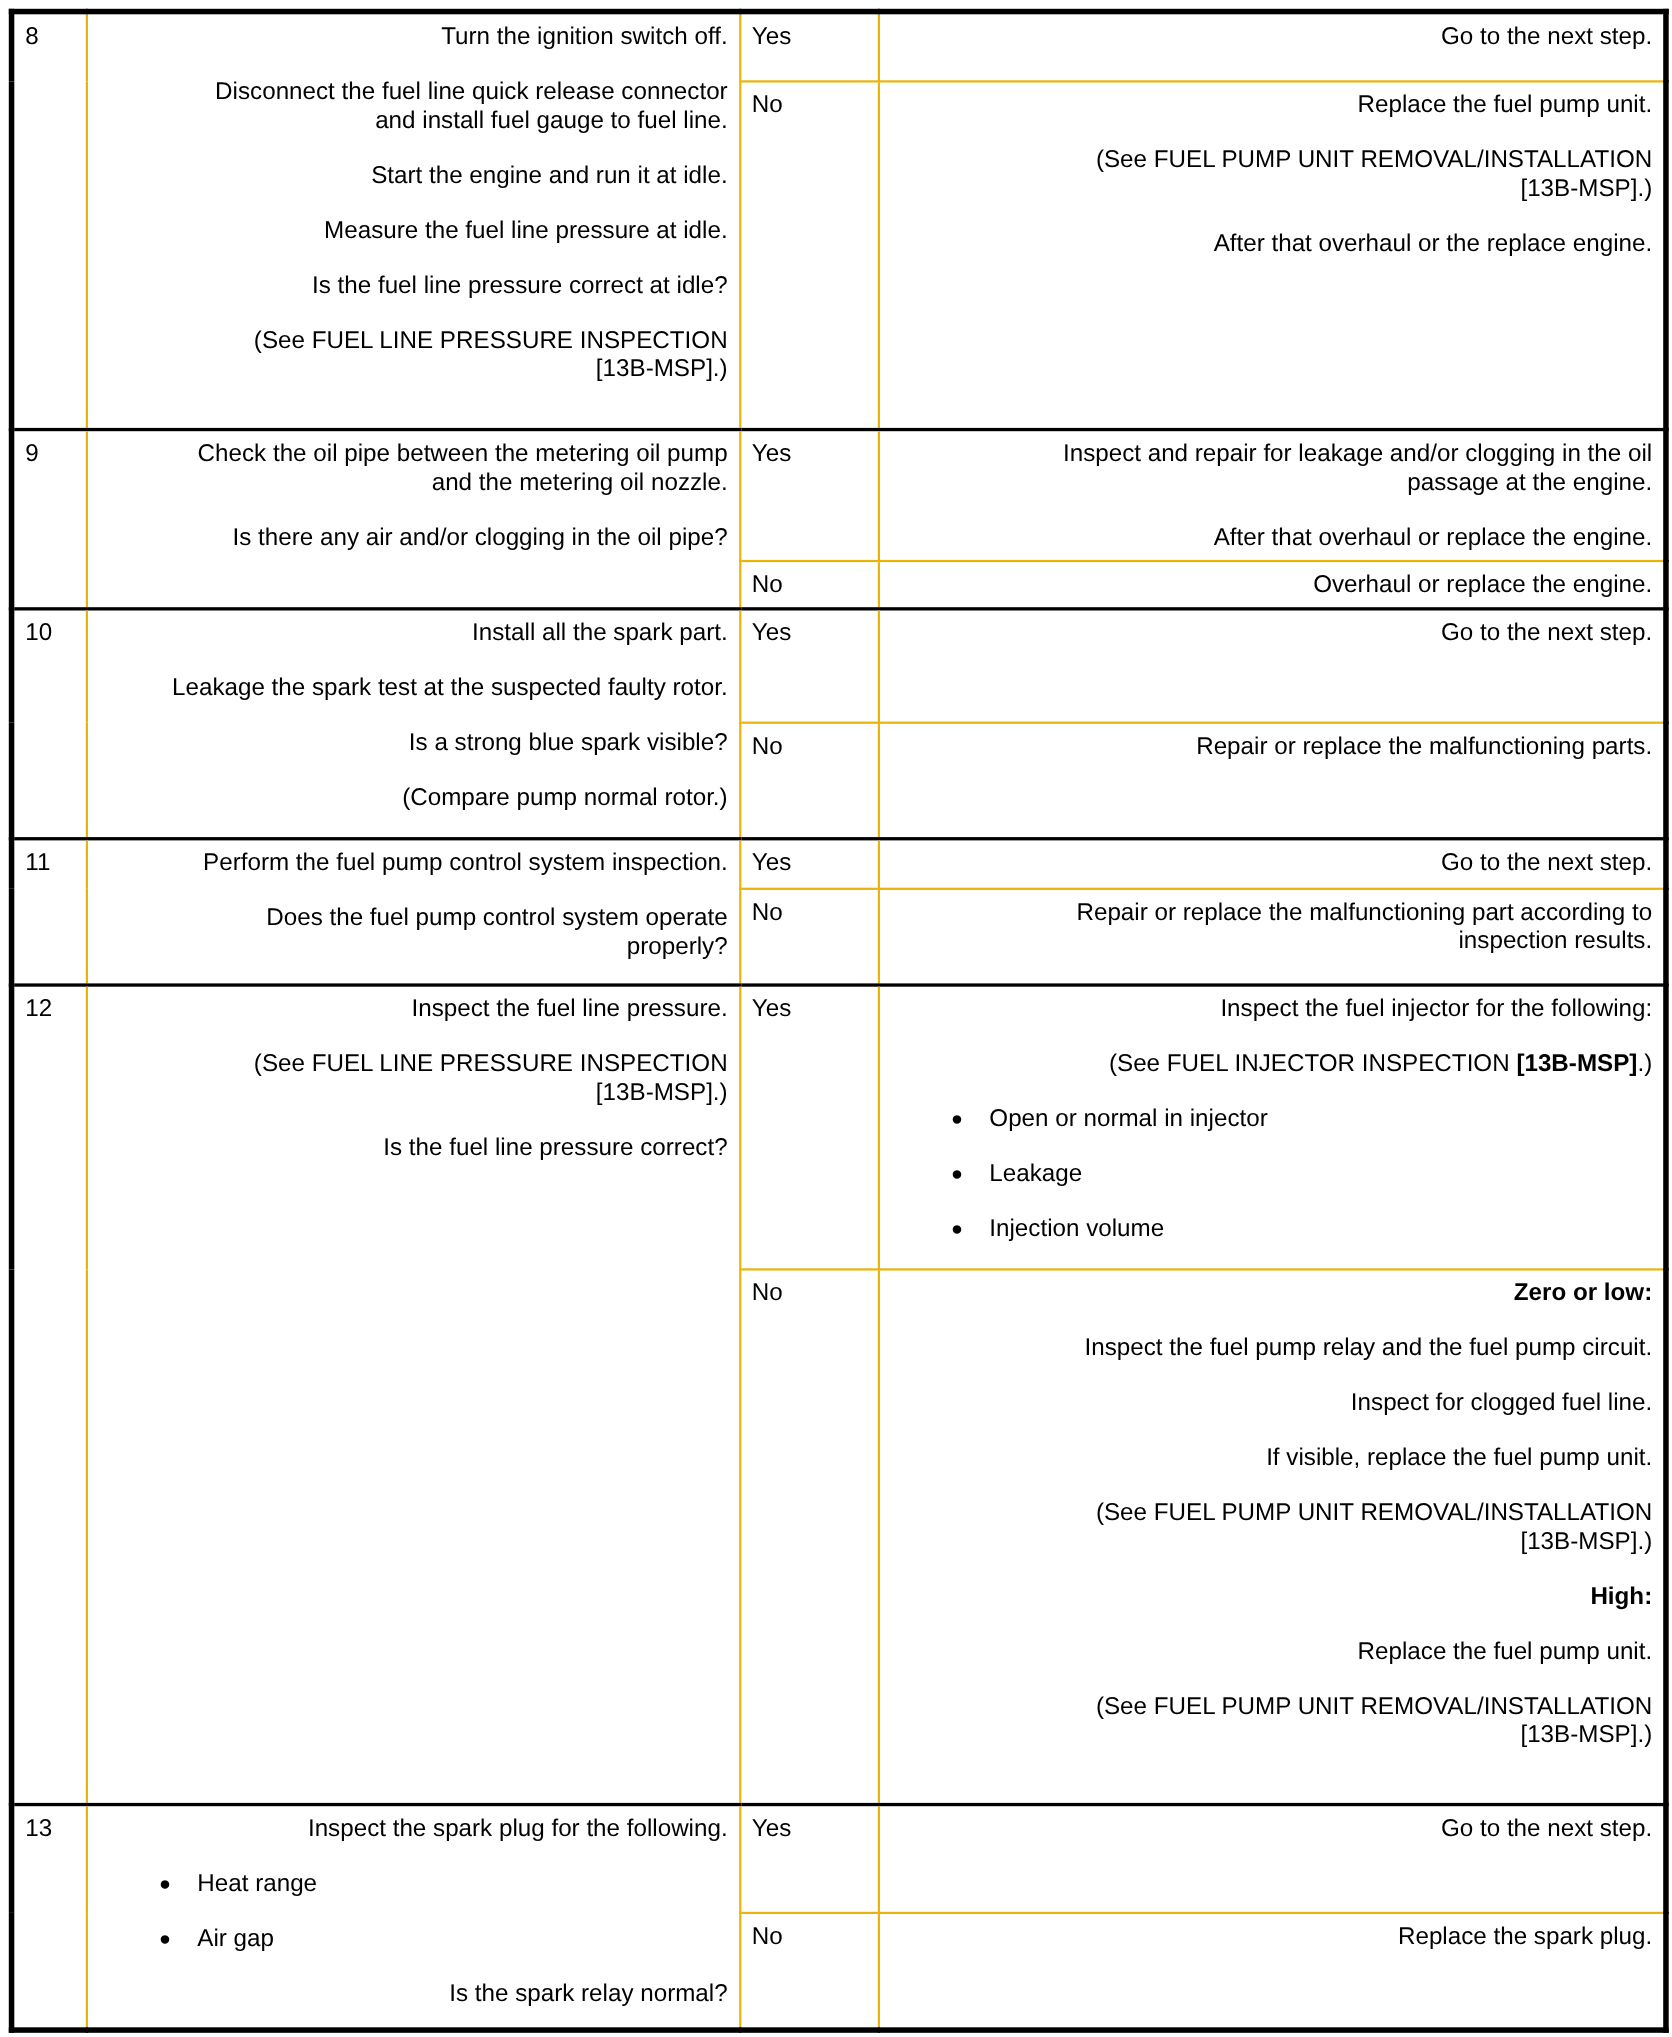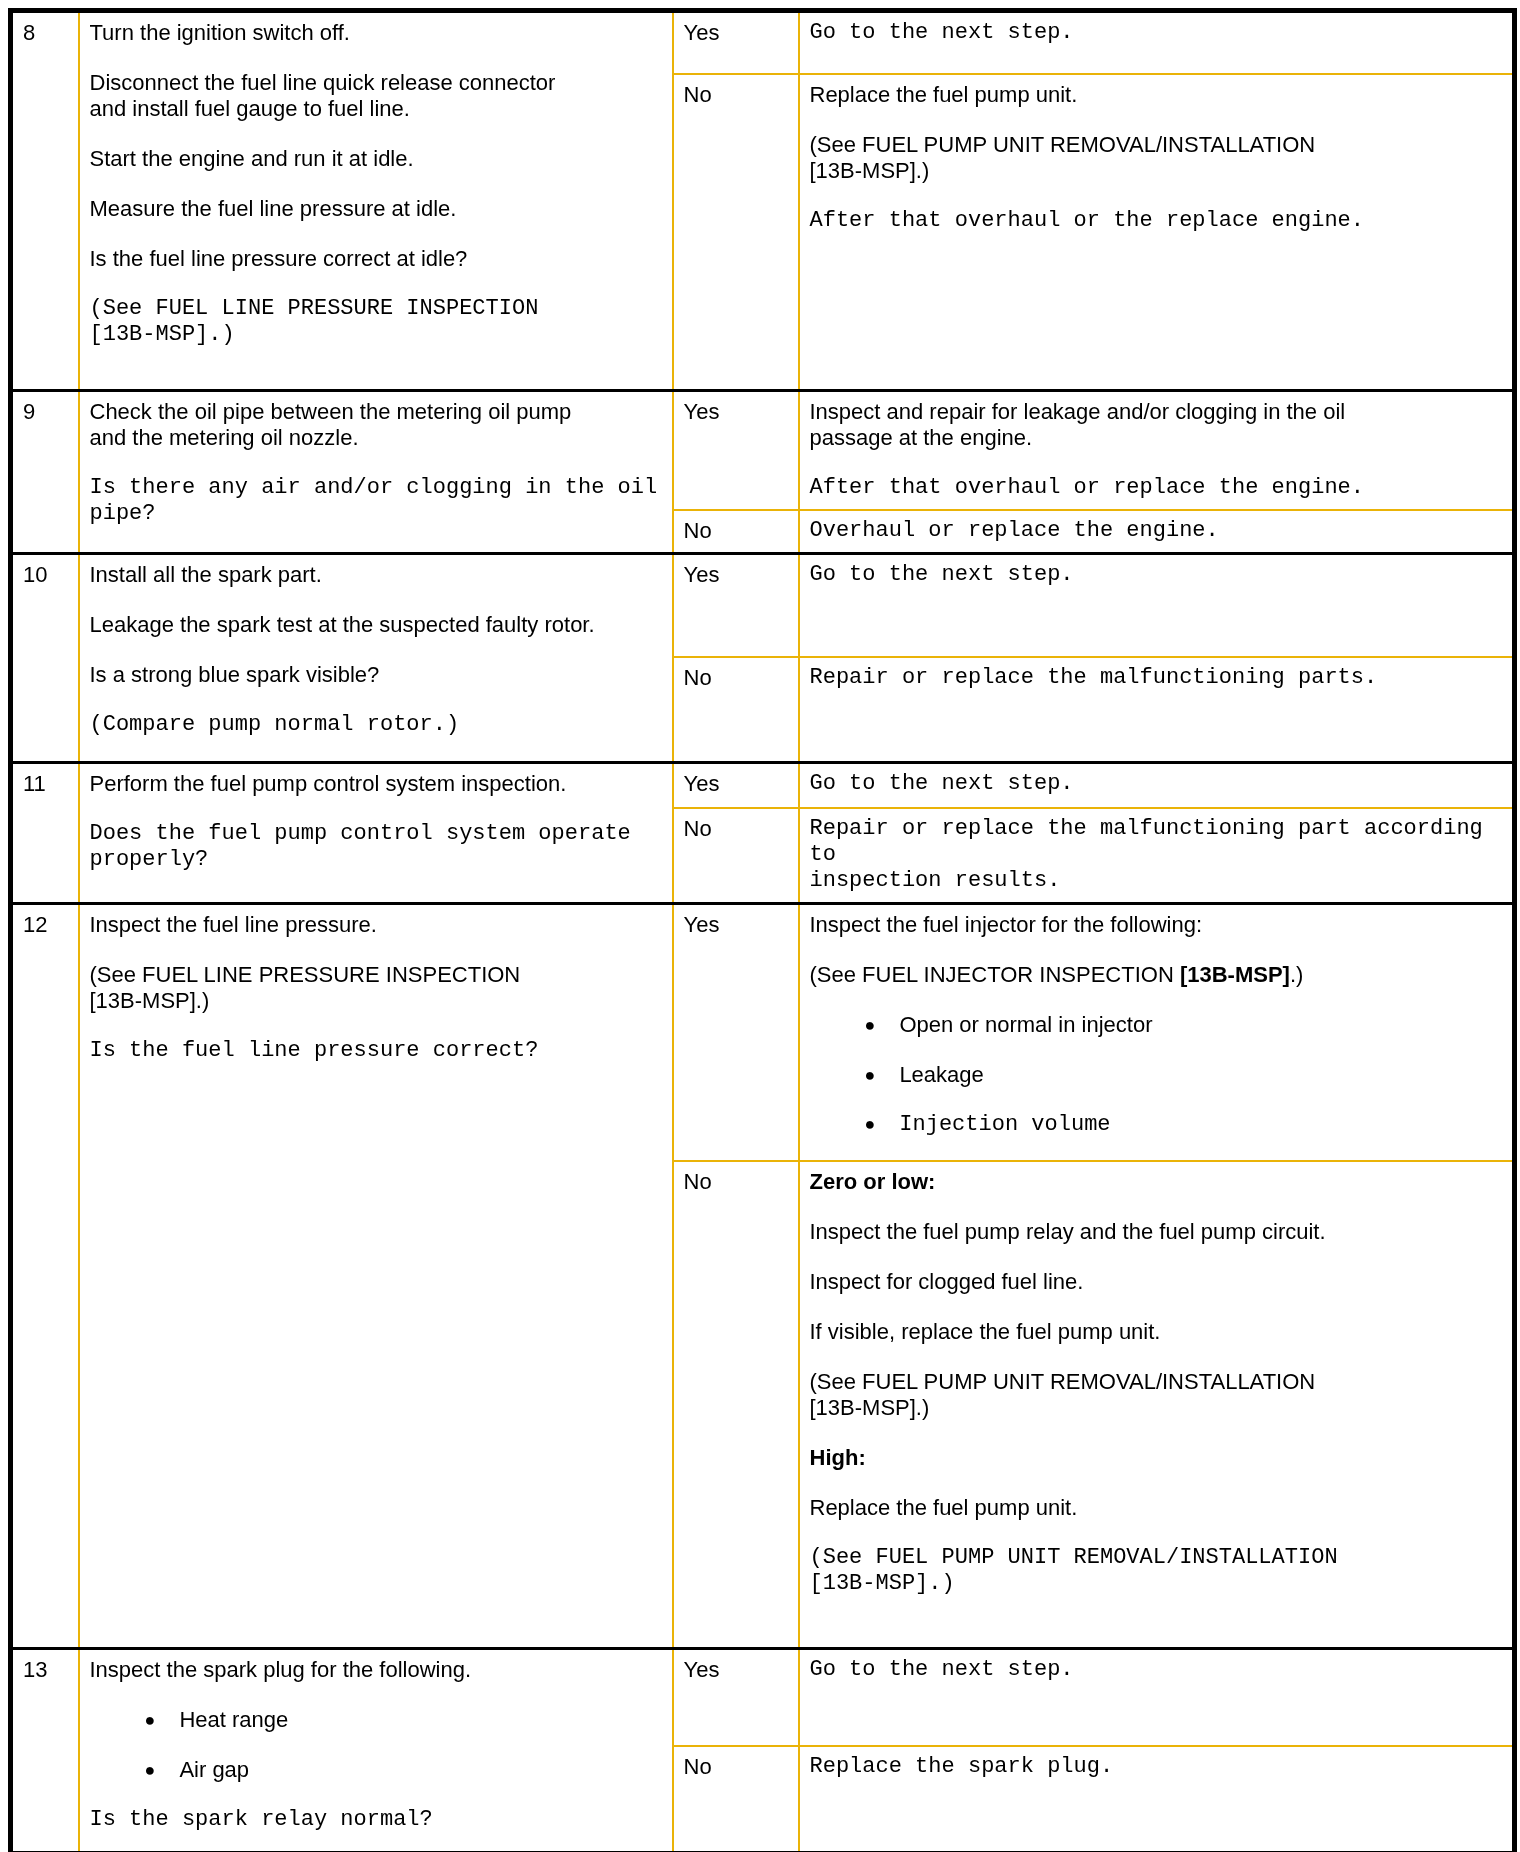--- a/index.html
+++ b/index.html
@@ -32,24 +32,24 @@
     vertical-align: top;
     padding: 7px 10px 8px 10px;
     overflow: hidden;
   }
   tr.step-first > td {
     border-top: 3px solid #000000;
   }
   .block {
     margin: 0 0 24px 0;
     white-space: pre-wrap;
+    text-align: right;
   }
   .block:last-child {
     margin-bottom: 0;
-    font-family: Liberation Mono, monospace;
   }
   .bold {
     font-weight: bold;
   }
   .bullet-item {
     display: flex;
     margin-left: 55px;
   }
   .bullet-glyph {
     font-size: 18px;

